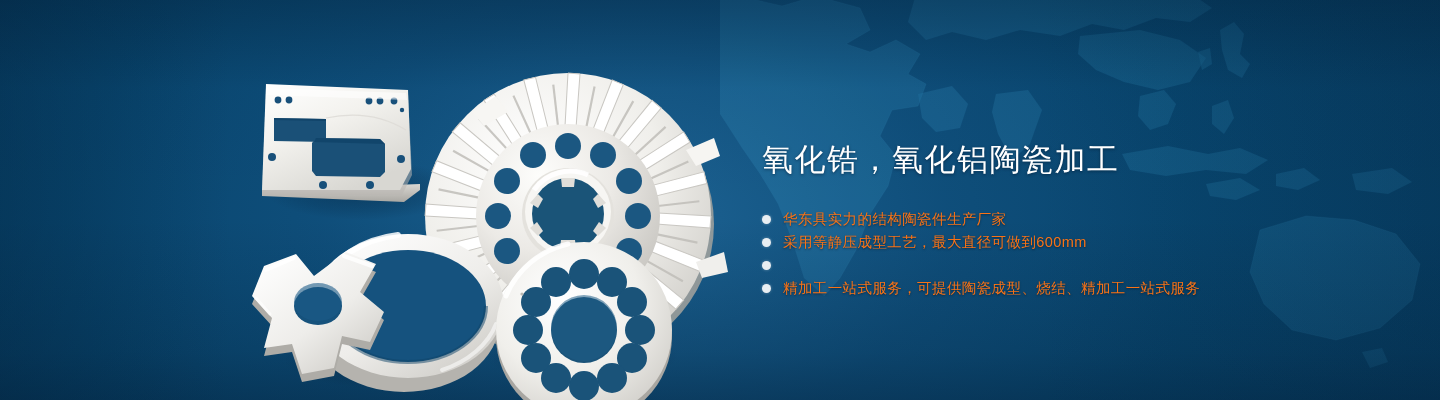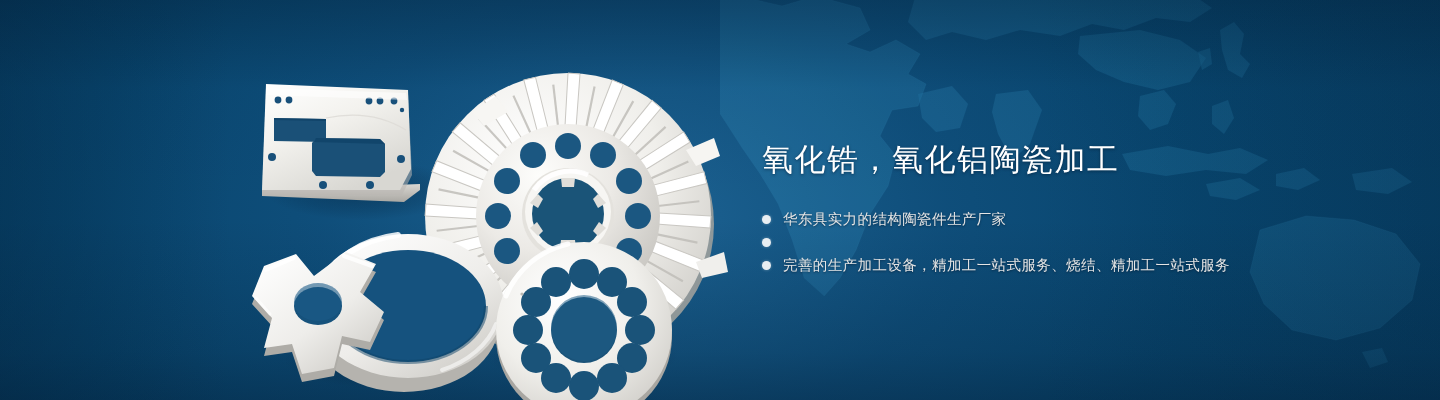--- a/index.html
+++ b/index.html
@@ -107,21 +107,21 @@
     background:#e8eef2;
     box-shadow:0 0 3px rgba(255,255,255,0.35);
     flex:0 0 auto;
     margin-right:12px;
     position:relative;
     top:0px;
   }
   .btxt {
     font-size:14.5px;
     line-height:23px;
-    color:#e5e5e5;
+    color:#f97316;
     letter-spacing:0.4px;
     text-shadow:0 1px 2px rgba(0,18,36,0.55);
     white-space:nowrap;
   }
 </style>
 </head>
 <body>
 
 <div class="banner">
 
@@ -411,21 +411,25 @@
   <div class="copy">
     <div class="headline">氧化锆，氧化铝陶瓷加工</div>
 
     <ul class="bullets">
       <li class="bullet">
         <span class="dot"></span>
         <span class="btxt">华东具实力的结构陶瓷件生产厂家</span>
       </li>
       <li class="bullet">
         <span class="dot"></span>
+        <span class="btxt">采用等静压成型工艺，最大直径可做到600mm</span>
       </li>
       <li class="bullet">
         <span class="dot"></span>
-        <span class="btxt">完善的生产加工设备，精加工一站式服务、烧结、精加工一站式服务</span>
+      </li>
+      <li class="bullet">
+        <span class="dot"></span>
+        <span class="btxt">精加工一站式服务，可提供陶瓷成型、烧结、精加工一站式服务</span>
       </li>
     </ul>
   </div>
 
 </div>
 
 </body></html>

